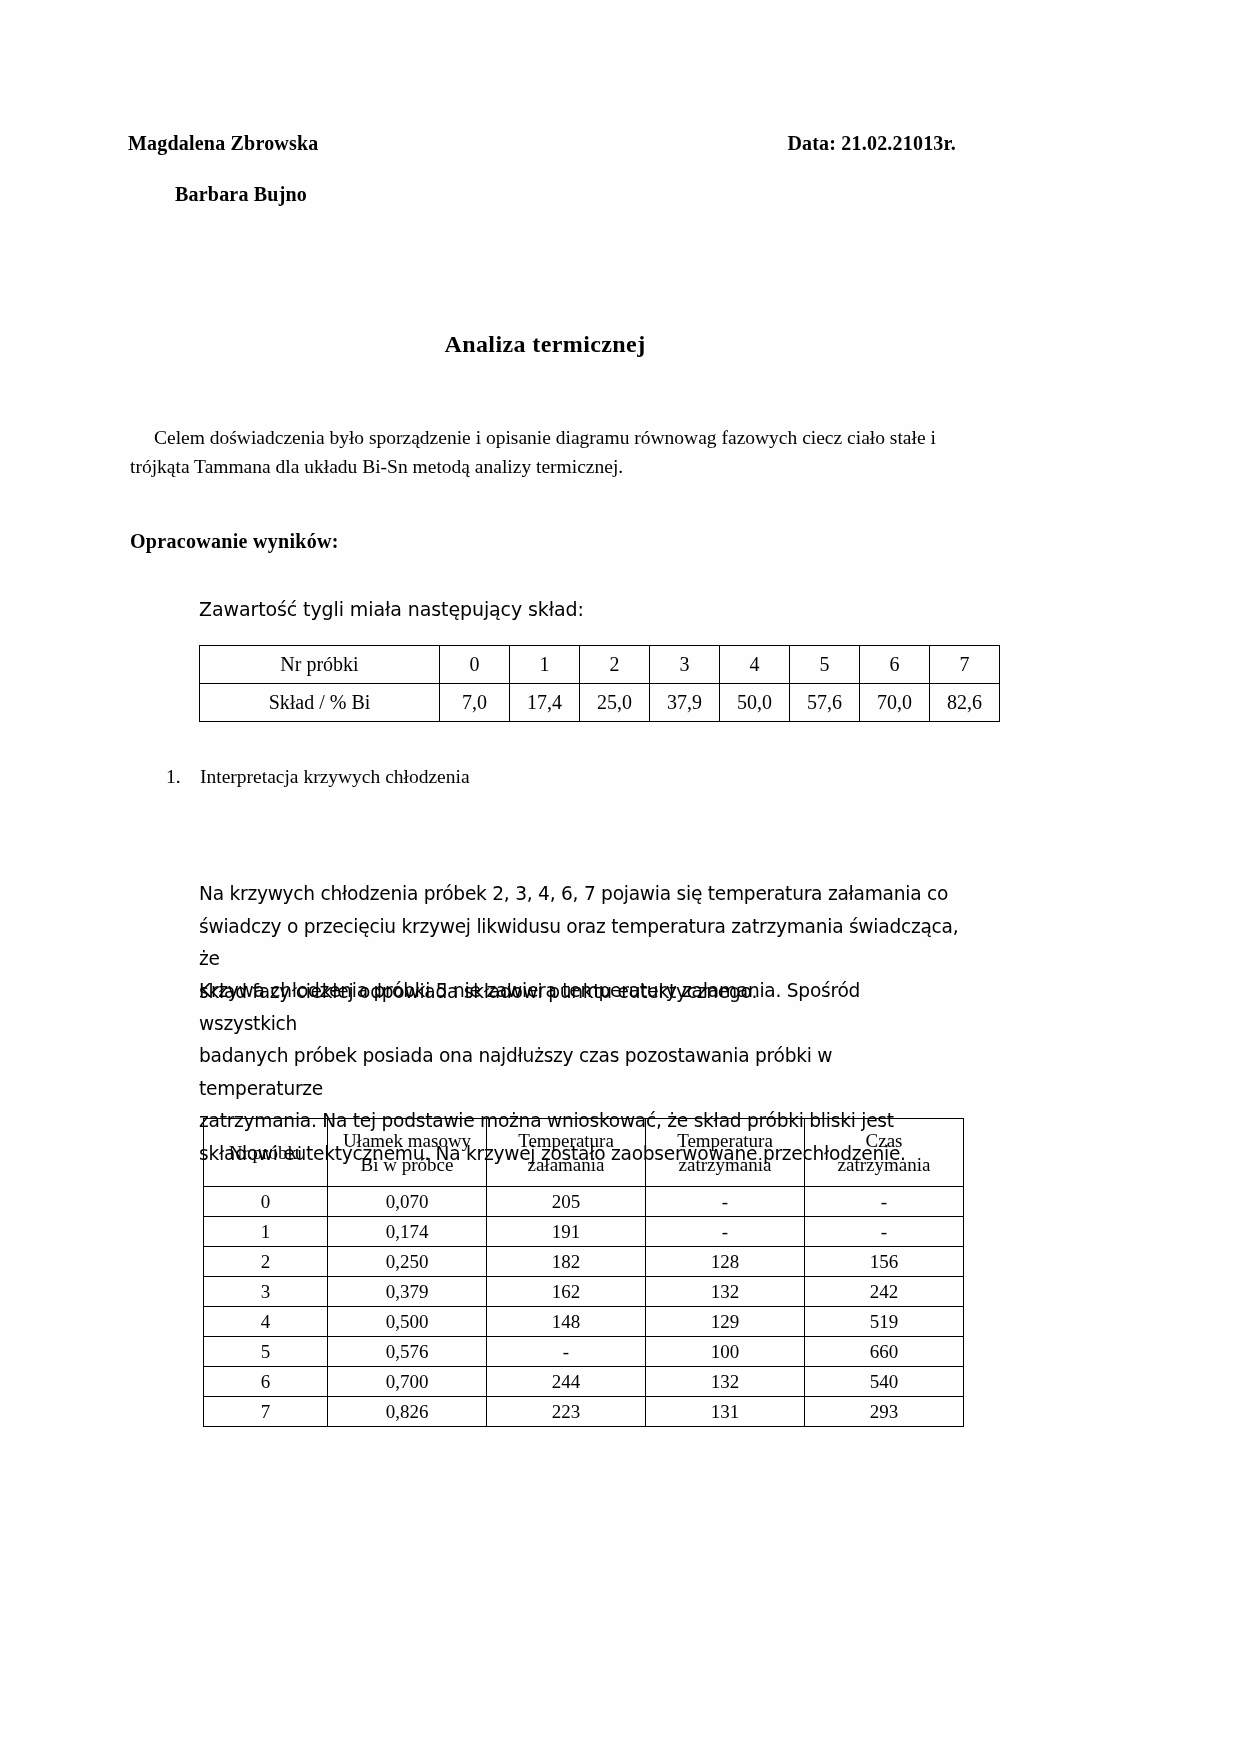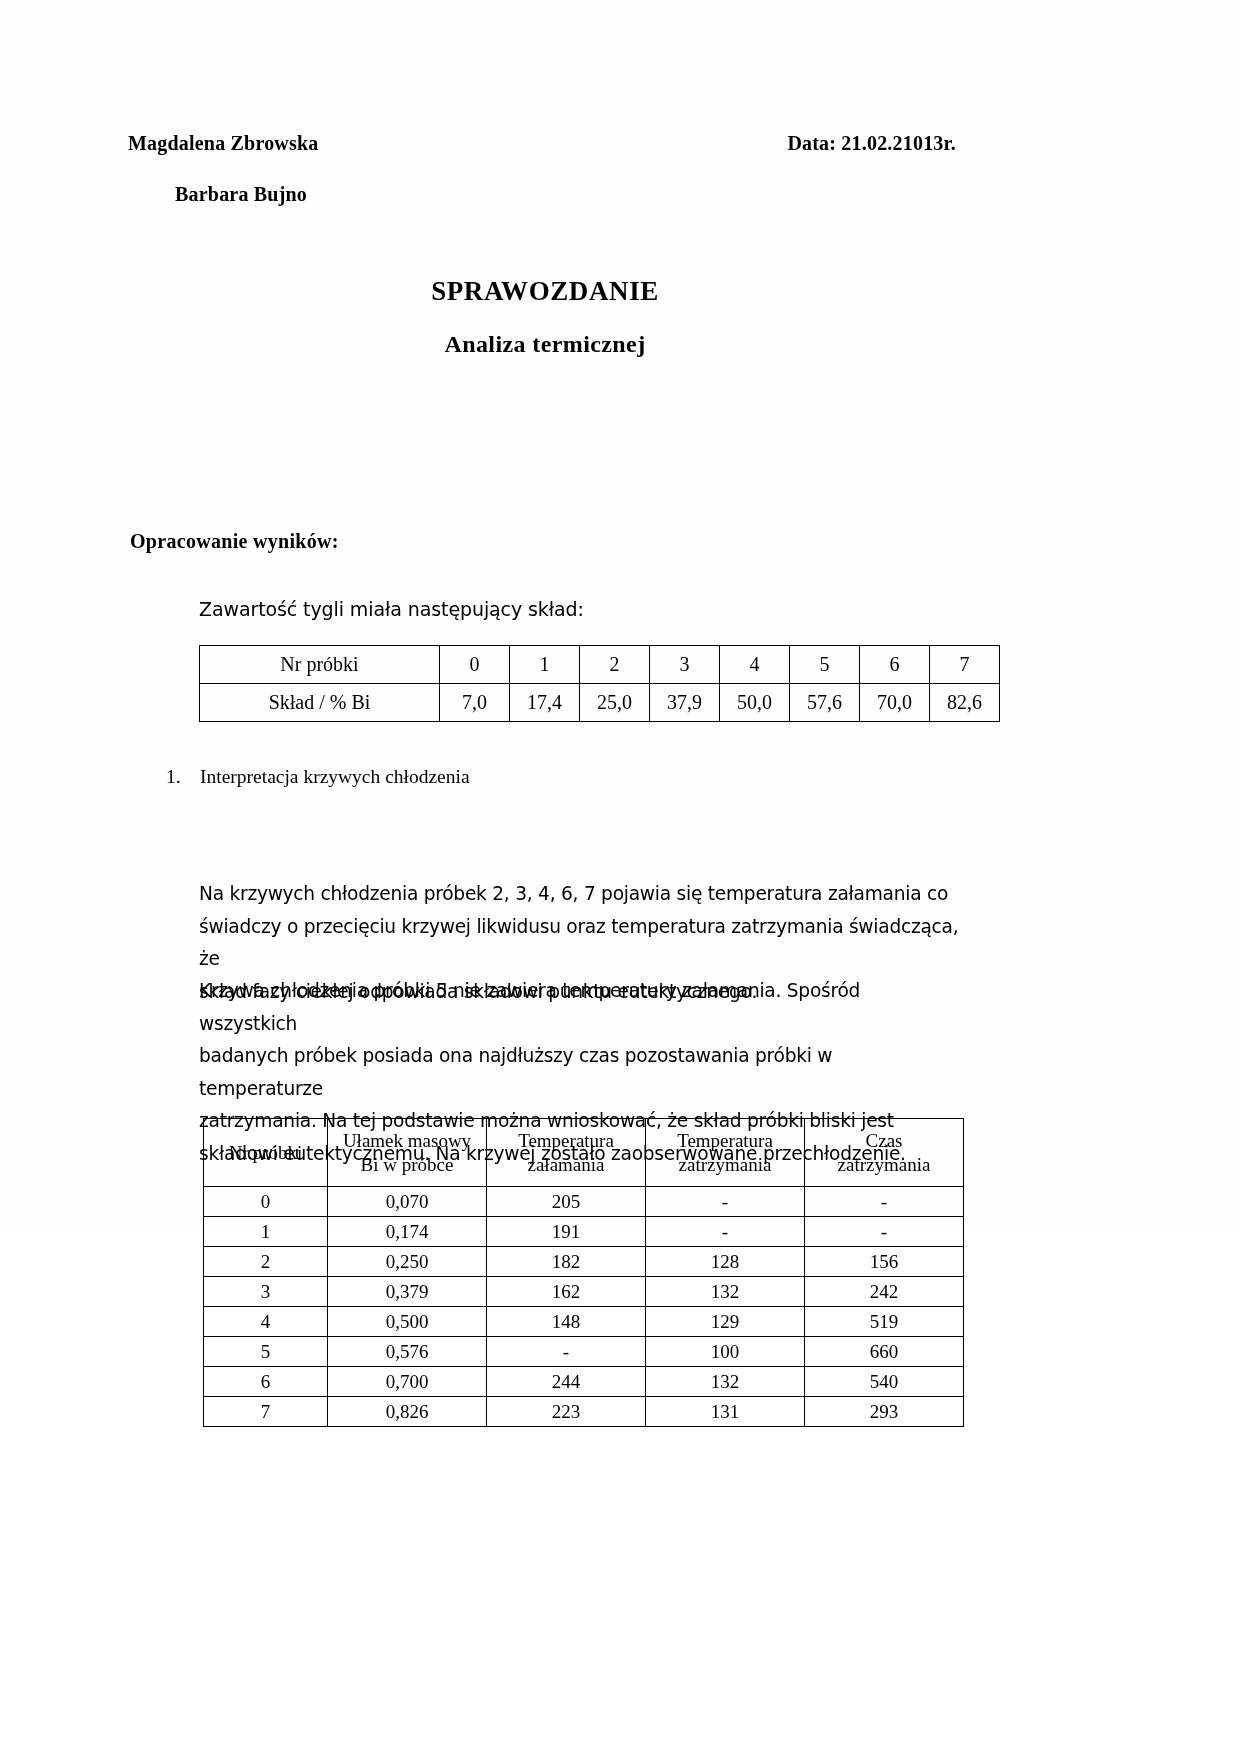--- a/index.html
+++ b/index.html
@@ -204,23 +204,26 @@
 <body>
 
 <div class="page">
 
   <div class="header-row">
     <span class="author-name">Magdalena Zbrowska</span>
     <span class="doc-date">Data: 21.02.21013r.</span>
   </div>
   <div class="author-name-2">Barbara Bujno</div>
 
-  <div class="title-main">SPRAWOZDANIE</div>
   <div class="title-sub">Analiza termicznej</div>
 
+  <div class="intro">
+    <span class="indent"></span><span>Celem doświadczenia było sporządzenie i opisanie diagramu równowag fazowych ciecz ciało stałe i</span>
+    <span>trójkąta Tammana dla układu Bi-Sn metodą analizy termicznej.</span>
+  </div>
 
   <div class="section-label">Opracowanie wyników:</div>
 
   <div class="sans-line">Zawartość tygli miała następujący skład:</div>
 
   <table class="table-comp">
     <tbody>
       <tr>
         <td class="label">Nr próbki</td>
         <td class="val">0</td>

